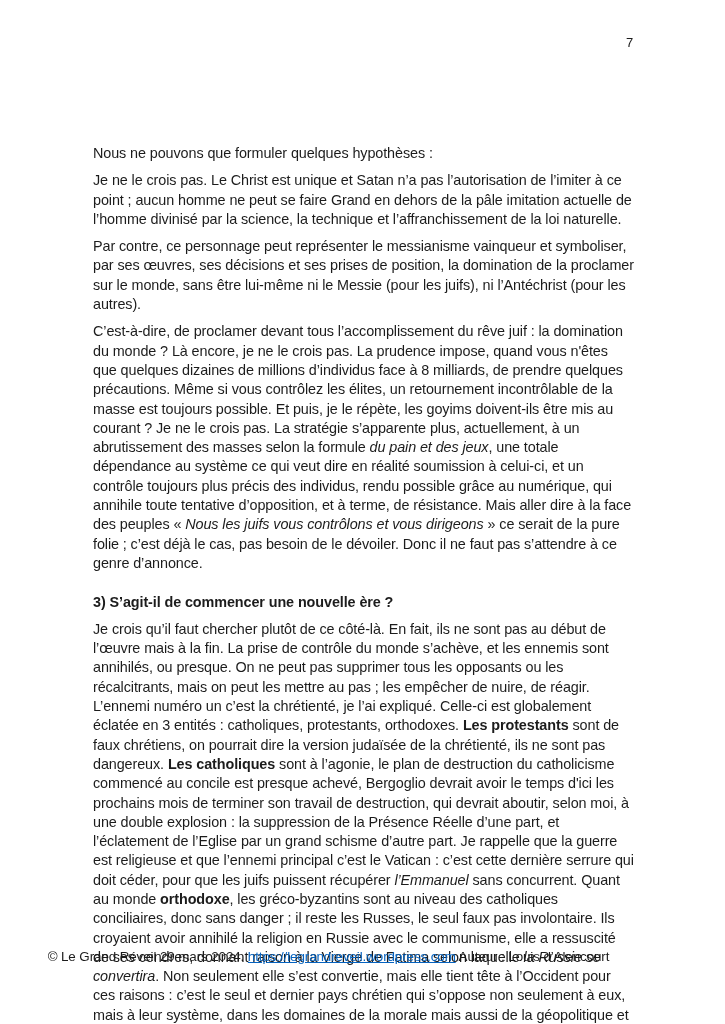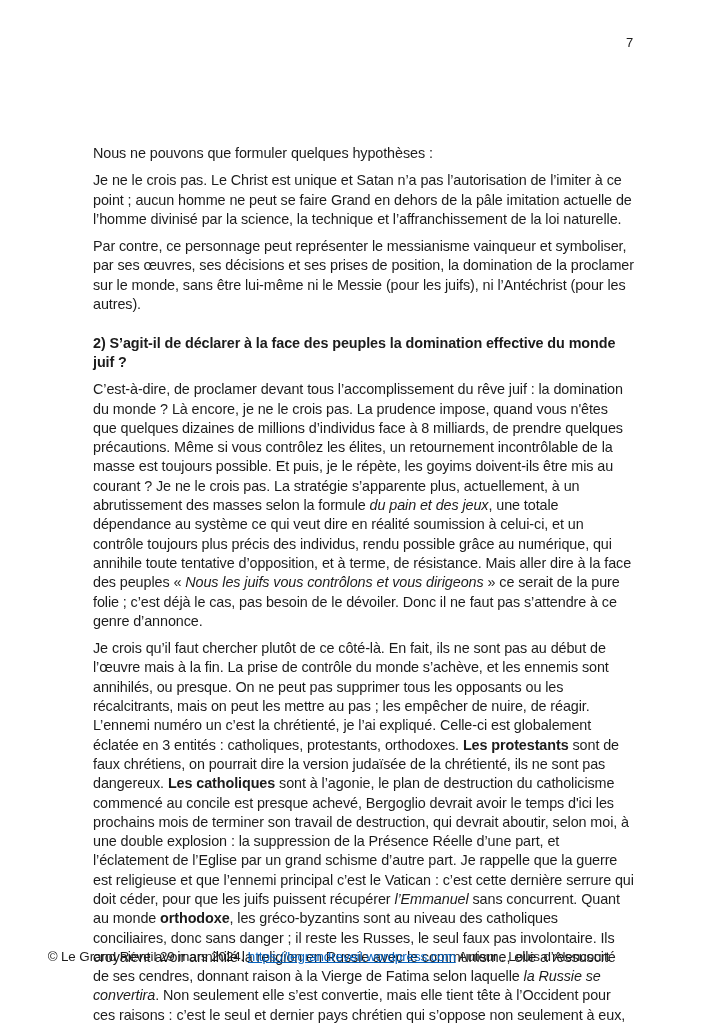--- a/index.html
+++ b/index.html
@@ -48,18 +48,18 @@
 </style>
 </head>
 <body style="background: rgb(255, 255, 255); color: rgb(28, 28, 28);">
 
 <div class="page-number">7</div>
 
 <div class="content" id="content">
     <p class="para"><span>Nous ne pouvons que formuler quelques hypothèses :</span></p>
     <p class="para"><span>Je ne le crois pas. Le Christ est unique et Satan n’a pas l’autorisation de l’imiter à ce point ; aucun homme ne peut se faire Grand en dehors de la pâle imitation actuelle de l’homme divinisé par la science, la technique et l’affranchissement de la loi naturelle.</span></p>
     <p class="para"><span>Par contre, ce personnage peut représenter le messianisme vainqueur et symboliser, par ses œuvres, ses décisions et ses prises de position, la domination de la proclamer sur le monde, sans être lui-même ni le Messie (pour les juifs), ni l’Antéchrist (pour les autres).</span></p>
-    <p class="para gap"><span class="seg-bold">2) S’agit-il de déclarer à la face des peuples la domination effective du monde juif ?</span></p>
     <p class="para"><span>C’est-à-dire, de proclamer devant tous l’accomplissement du rêve juif : la domination du monde ? Là encore, je ne le crois pas. La prudence impose, quand vous n'êtes que quelques dizaines de millions d’individus face à 8 milliards, de prendre quelques précautions. Même si vous contrôlez les élites, un retournement incontrôlable de la masse est toujours possible. Et puis, je le répète, les goyims doivent-ils être mis au courant ? Je ne le crois pas. La stratégie s’apparente plus, actuellement, à un abrutissement des masses selon la formule </span><span class="seg-italic">du pain et des jeux</span><span>, une totale dépendance au système ce qui veut dire en réalité soumission à celui-ci, et un contrôle toujours plus précis des individus, rendu possible grâce au numérique, qui annihile toute tentative d’opposition, et à terme, de résistance. Mais aller dire à la face des peuples « </span><span class="seg-italic">Nous les juifs vous contrôlons et vous dirigeons</span><span> » ce serait de la pure folie ; c’est déjà le cas, pas besoin de le dévoiler. Donc il ne faut pas s’attendre à ce genre d’annonce.</span></p>
+    <p class="para gap"><span class="seg-bold">3) S’agit-il de commencer une nouvelle ère ?</span></p>
     <p class="para"><span>Je crois qu’il faut chercher plutôt de ce côté-là. En fait, ils ne sont pas au début de l’œuvre mais à la fin. La prise de contrôle du monde s’achève, et les ennemis sont annihilés, ou presque. On ne peut pas supprimer tous les opposants ou les récalcitrants, mais on peut les mettre au pas ; les empêcher de nuire, de réagir. L’ennemi numéro un c’est la chrétienté, je l’ai expliqué. Celle-ci est globalement éclatée en 3 entités : catholiques, protestants, orthodoxes. </span><span class="seg-bold">Les protestants</span><span> sont de faux chrétiens, on pourrait dire la version judaïsée de la chrétienté, ils ne sont pas dangereux. </span><span class="seg-bold">Les catholiques</span><span> sont à l’agonie, le plan de destruction du catholicisme commencé au concile est presque achevé, Bergoglio devrait avoir le temps d'ici les prochains mois de terminer son travail de destruction, qui devrait aboutir, selon moi, à une double explosion : la suppression de la Présence Réelle d’une part, et l’éclatement de l’Eglise par un grand schisme d’autre part. Je rappelle que la guerre est religieuse et que l’ennemi principal c’est le Vatican : c’est cette dernière serrure qui doit céder, pour que les juifs puissent récupérer </span><span class="seg-italic">l’Emmanuel</span><span> sans concurrent. Quant au monde </span><span class="seg-bold">orthodoxe</span><span>, les gréco-byzantins sont au niveau des catholiques conciliaires, donc sans danger ; il reste les Russes, le seul faux pas involontaire. Ils croyaient avoir annihilé la religion en Russie avec le communisme, elle a ressuscité de ses cendres, donnant raison à la Vierge de Fatima selon laquelle </span><span class="seg-italic">la Russie se convertira</span><span>. Non seulement elle s’est convertie, mais elle tient tête à l’Occident pour ces raisons : c’est le seul et dernier pays chrétien qui s’oppose non seulement à eux, mais à leur système, dans les domaines de la morale mais aussi de la géopolitique et du fonctionnement économique et social (en gros la Russie ne veut pas -ou plus exactement ne veut plus- obéir au </span></p>
   </div>
 
 <div class="footer"><span>© Le Grand Réveil 29 mars 2024. </span><a id="footer-link" style="color: rgb(5, 99, 193);">https://legrandreveil.wordpress.com</a><span> Auteur : Louis d’Alencourt</span></div>
 
 </body></html>

